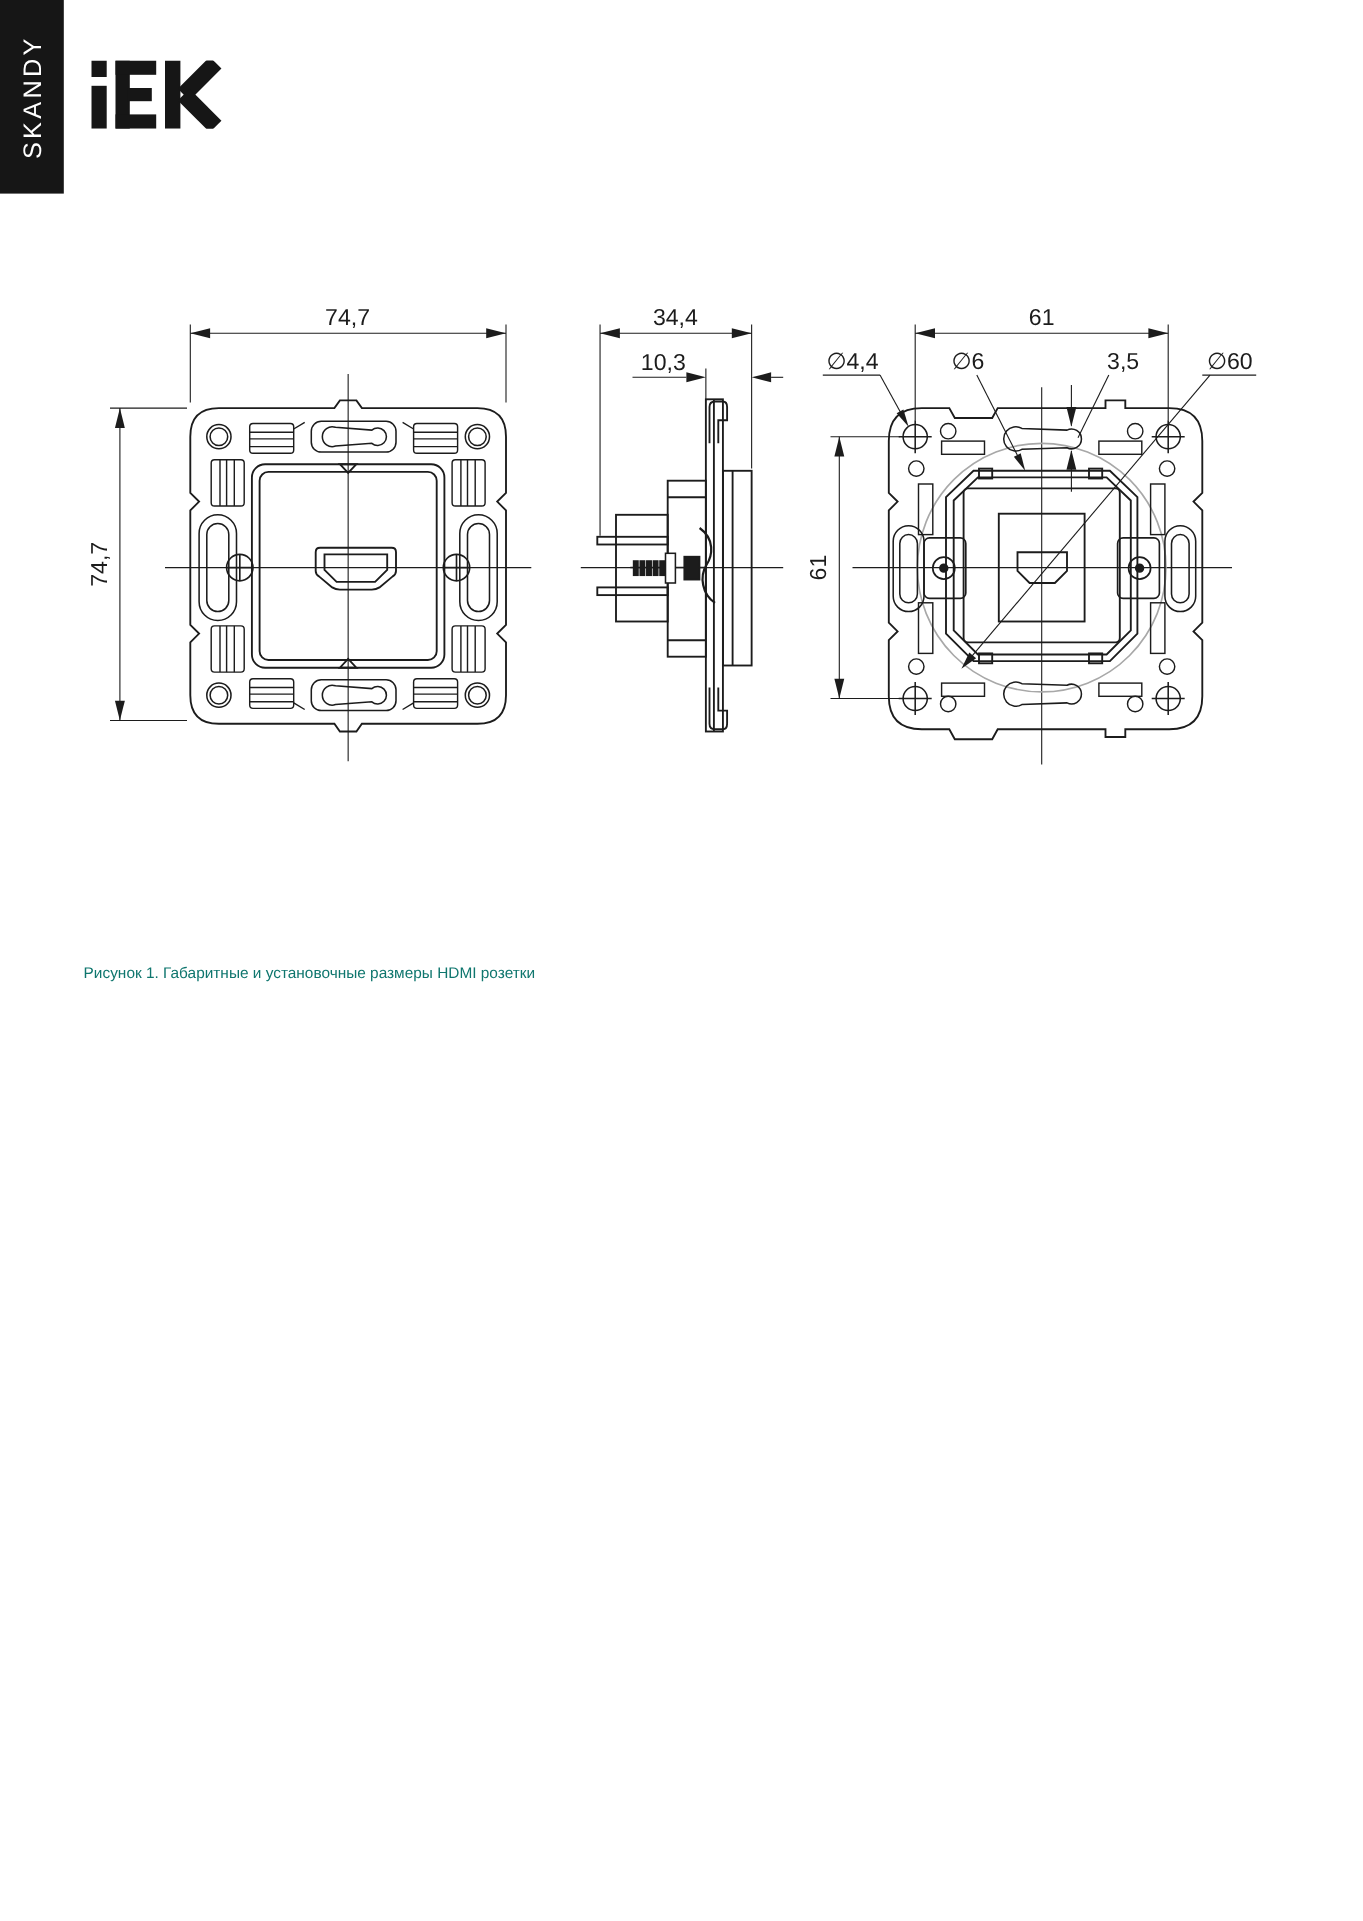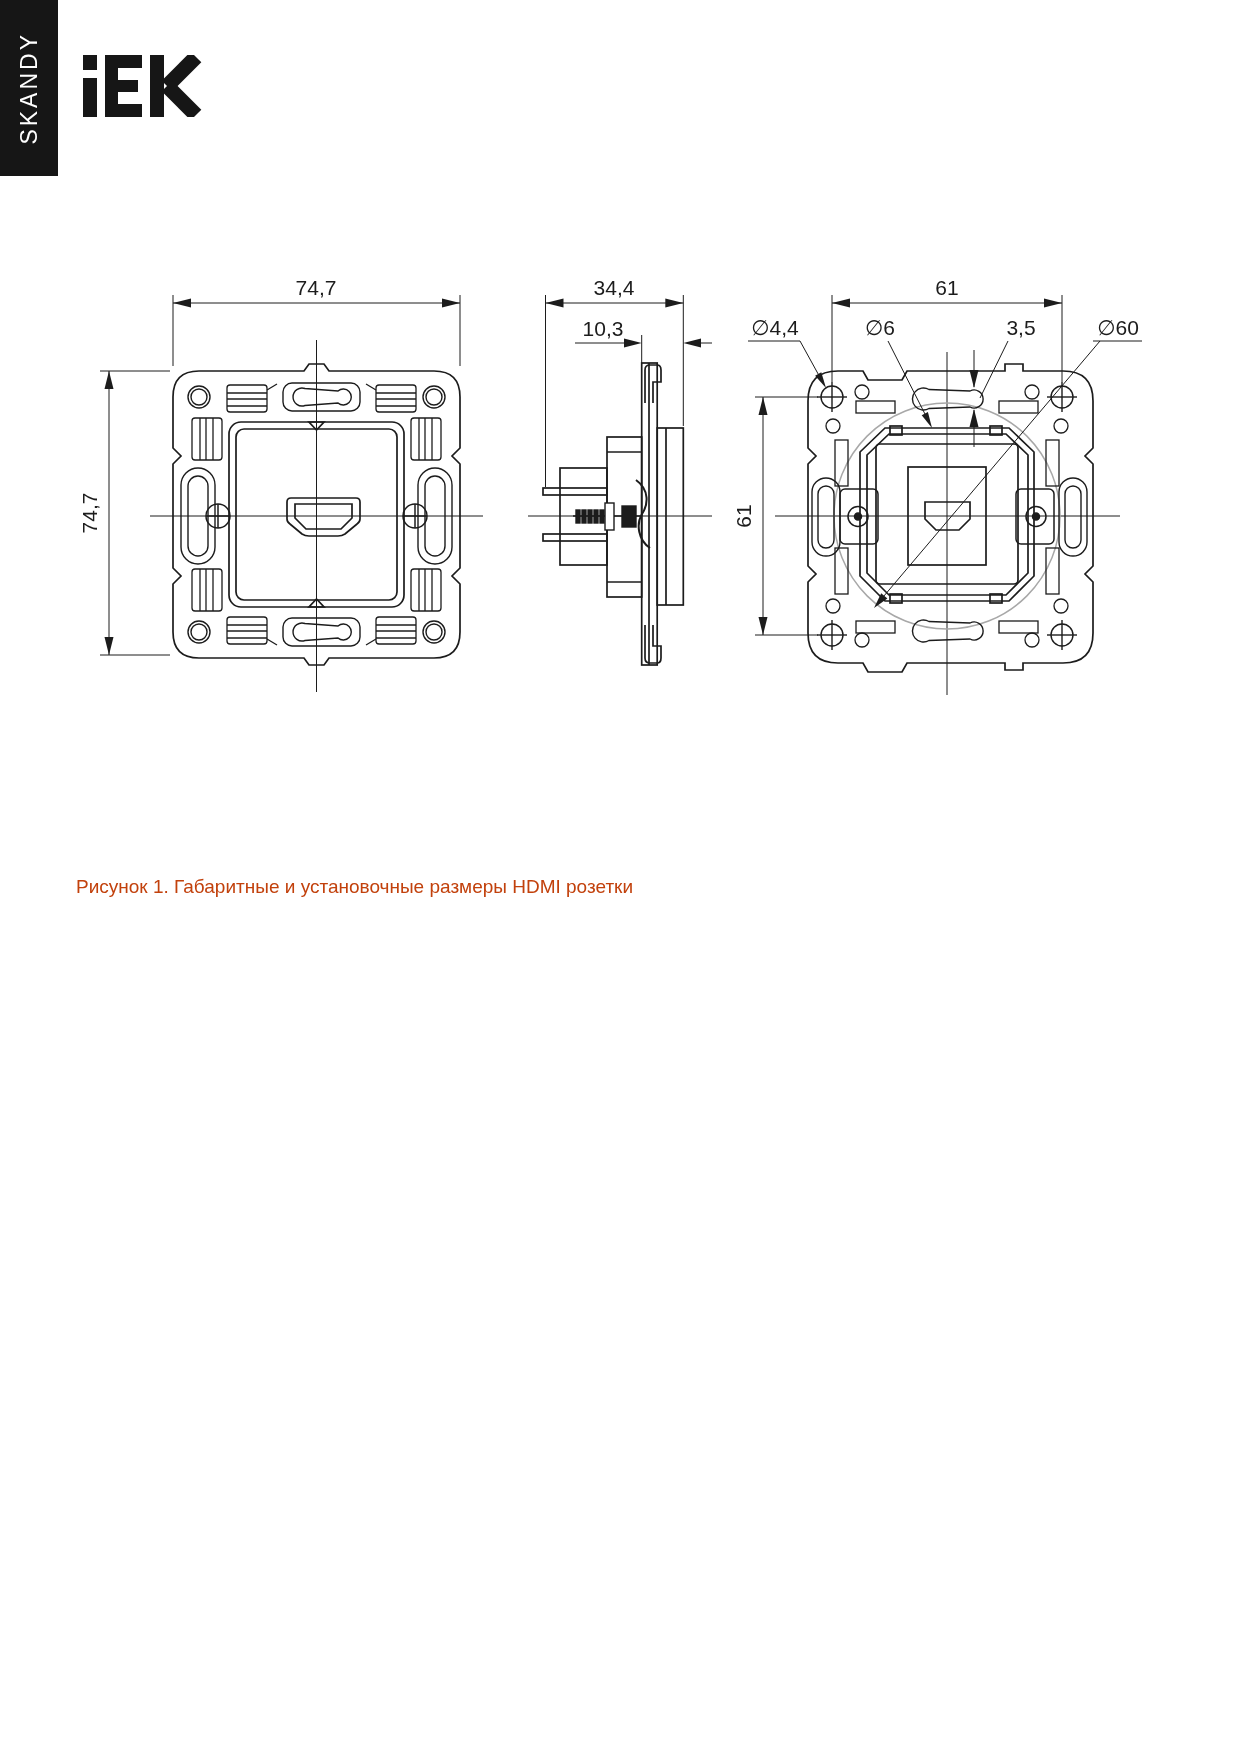--- a/index.html
+++ b/index.html
@@ -13,21 +13,21 @@
     display:flex;align-items:center;justify-content:center;
   }
   .side-tab-text{
     color:#ffffff;font-size:23px;letter-spacing:3px;
     writing-mode:vertical-rl;transform:rotate(180deg);
     font-family:"Liberation Sans", sans-serif;
   }
   .brand{position:absolute;left:83px;top:55px;width:120px;height:62px;}
   .drawing-svg{position:absolute;left:0;top:0;}
   .caption{
-    position:absolute;left:76px;top:876px;font-size:19px;color:#c2410c;
+    position:absolute;left:76px;top:876px;font-size:14px;color:#0f766e;
     font-family:"Liberation Sans", sans-serif;
   }
   svg text{
     font-family:"Liberation Sans", sans-serif;font-size:21px;fill:#1c1c1c;
   }
 </style>
 </head>
 <body>
 
 <div class="page">

